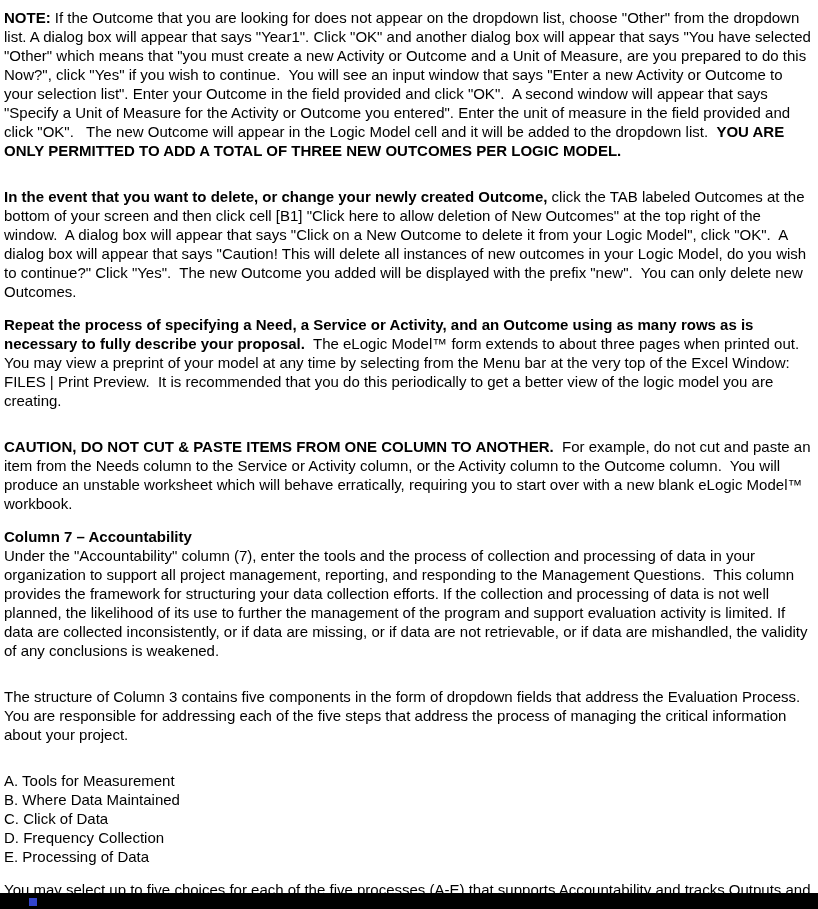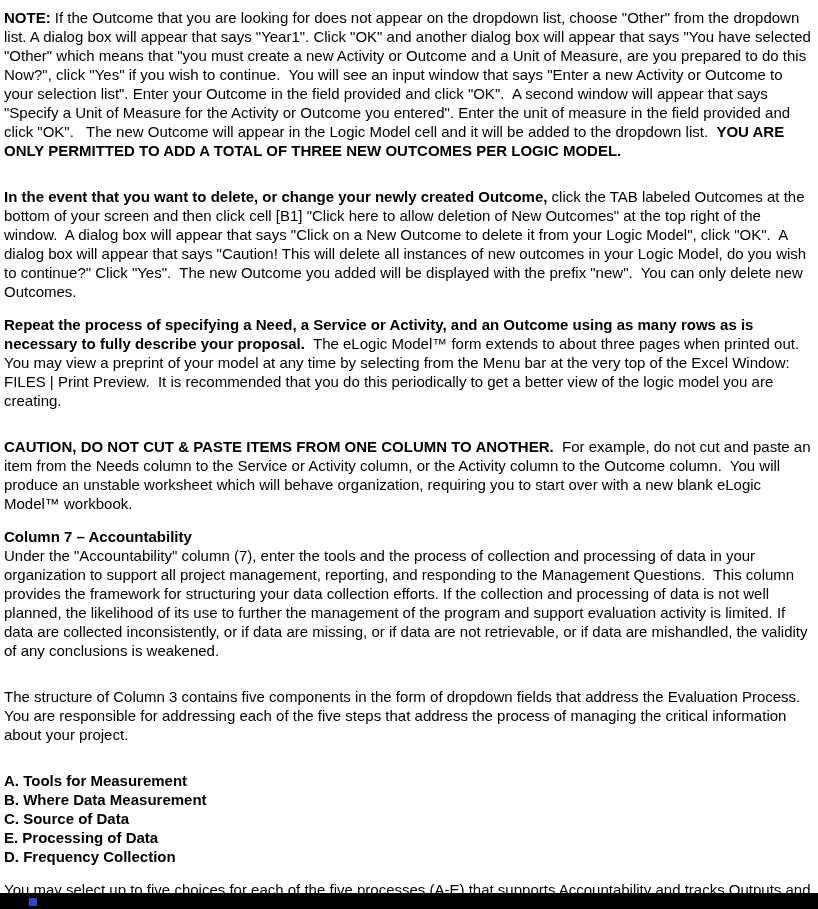--- a/index.html
+++ b/index.html
@@ -16,21 +16,21 @@
     font-size: 15px;
     line-height: 19px;
   }
   .para {
     margin: 0 0 14px 0;
     white-space: pre-wrap;
   }
   .para.gap2 { margin-bottom: 27px; }
   .para b { font-weight: bold; }
   .list-block { margin: 0 0 14px 0; }
-  .list-line { white-space: pre-wrap; font-weight: bold; }
+  .list-line { white-space: pre-wrap; }
   .bottom-bar {
     position: absolute;
     left: 0; right: 0; bottom: 0;
     height: 16px;
     background: #000000;
   }
   .taskbar-accent {
     position: absolute;
     left: 29px; top: 5px;
     width: 8px; height: 8px;
@@ -42,32 +42,32 @@
 <div class="page">
 
   <p class="para gap2"><b>NOTE:</b><span> If the Outcome that you are looking for does not appear on the dropdown list, choose "Other" from the dropdown list. A dialog box will appear that says "Year1". Click "OK" and another dialog box will appear that says "You have selected "Other" which means that "you must create a new Activity or Outcome and a Unit of Measure, are you prepared to do this Now?", click "Yes" if you wish to continue.  You will see an input window that says "Enter a new Activity or Outcome to your selection list". Enter your Outcome in the field provided and click "OK".  A second window will appear that says "Specify a Unit of Measure for the Activity or Outcome you entered". Enter the unit of measure in the field provided and click "OK".   The new Outcome will appear in the Logic Model cell and it will be added to the dropdown list.  </span><b>YOU ARE ONLY PERMITTED TO ADD A TOTAL OF THREE NEW OUTCOMES PER LOGIC MODEL.</b></p>
 
   <p class="para"><b>In the event that you want to delete, or change your newly created Outcome,</b><span> click the TAB labeled Outcomes at the bottom of your screen and then click cell [B1] "Click here to allow deletion of New Outcomes" at the top right of the window.  A dialog box will appear that says "Click on a New Outcome to delete it from your Logic Model", click "OK".  A dialog box will appear that says "Caution! This will delete all instances of new outcomes in your Logic Model, do you wish to continue?" Click "Yes".  The new Outcome you added will be displayed with the prefix "new".  You can only delete new Outcomes.</span></p>
 
 
   <p class="para gap2"><b>Repeat the process of specifying a Need, a Service or Activity, and an Outcome using as many rows as is necessary to fully describe your proposal.</b><span>  The eLogic Model™ form extends to about three pages when printed out.  You may view a preprint of your model at any time by selecting from the Menu bar at the very top of the Excel Window:   FILES | Print Preview.  It is recommended that you do this periodically to get a better view of the logic model you are creating.</span></p>
 
 
-  <p class="para"><b>CAUTION, DO NOT CUT &amp; PASTE ITEMS FROM ONE COLUMN TO ANOTHER.</b><span>  For example, do not cut and paste an item from the Needs column to the Service or Activity column, or the Activity column to the Outcome column.  You will produce an unstable worksheet which will behave organization, requiring you to start over with a new blank eLogic Model™ workbook.</span></p>
+  <p class="para"><b>CAUTION, DO NOT CUT &amp; PASTE ITEMS FROM ONE COLUMN TO ANOTHER.</b><span>  For example, do not cut and paste an item from the Needs column to the Service or Activity column, or the Activity column to the Outcome column.  You will produce an unstable worksheet which will behave erratically, requiring you to start over with a new blank eLogic Model™ workbook.</span></p>
 
   <p class="para gap2"><b>Column 7 – Accountability</b><br><span>Under the "Accountability" column (7), enter the tools and the process of collection and processing of data in your organization to support all project management, reporting, and responding to the Management Questions.  This column provides the framework for structuring your data collection efforts. If the collection and processing of data is not well planned, the likelihood of its use to further the management of the program and support evaluation activity is limited. If data are collected inconsistently, or if data are missing, or if data are not retrievable, or if data are mishandled, the validity of any conclusions is weakened.</span></p>
 
   <p class="para gap2"><span>The structure of Column 3 contains five components in the form of dropdown fields that address the Evaluation Process.  You are responsible for addressing each of the five steps that address the process of managing the critical information about your project.</span></p>
 
   <div class="list-block">
     <div class="list-line">A. Tools for Measurement</div>
-    <div class="list-line">B. Where Data Measurement</div>
-    <div class="list-line">C. Source of Data</div>
+    <div class="list-line">B. Where Data Maintained</div>
+    <div class="list-line">C. Click of Data</div>
+    <div class="list-line">D. Frequency Collection</div>
     <div class="list-line">E. Processing of Data</div>
-    <div class="list-line">D. Frequency Collection</div>
   </div>
 
   <p class="para"><span>You may select up to five choices for each of the five processes (A-E) that supports Accountability and tracks Outputs and Outcomes.  Given the limited space, please identify the most frequent sources for the processes (A-E).  As you proceed through the remaining components, B through E, specify those components in the same order as you selected the "Tools For Measurement" listed under item A.  That is, if the first Tool is "Pre-post Test," then the first item under B "Where Data Maintained" must identify where the pre-post test data is maintained, and so on through E the first entry should pertain to "Pre-post Test."  Likewise, if the second item in A is "Satisfaction Surveys," then specify the second item in B through E as it pertains to "Satisfaction Surveys."</span></p>
 
 </div>
 
 <div class="bottom-bar" style="background: rgb(0, 0, 0);">
   <div class="taskbar-accent" style="background: rgb(51, 68, 204);"></div>
 </div>
 

